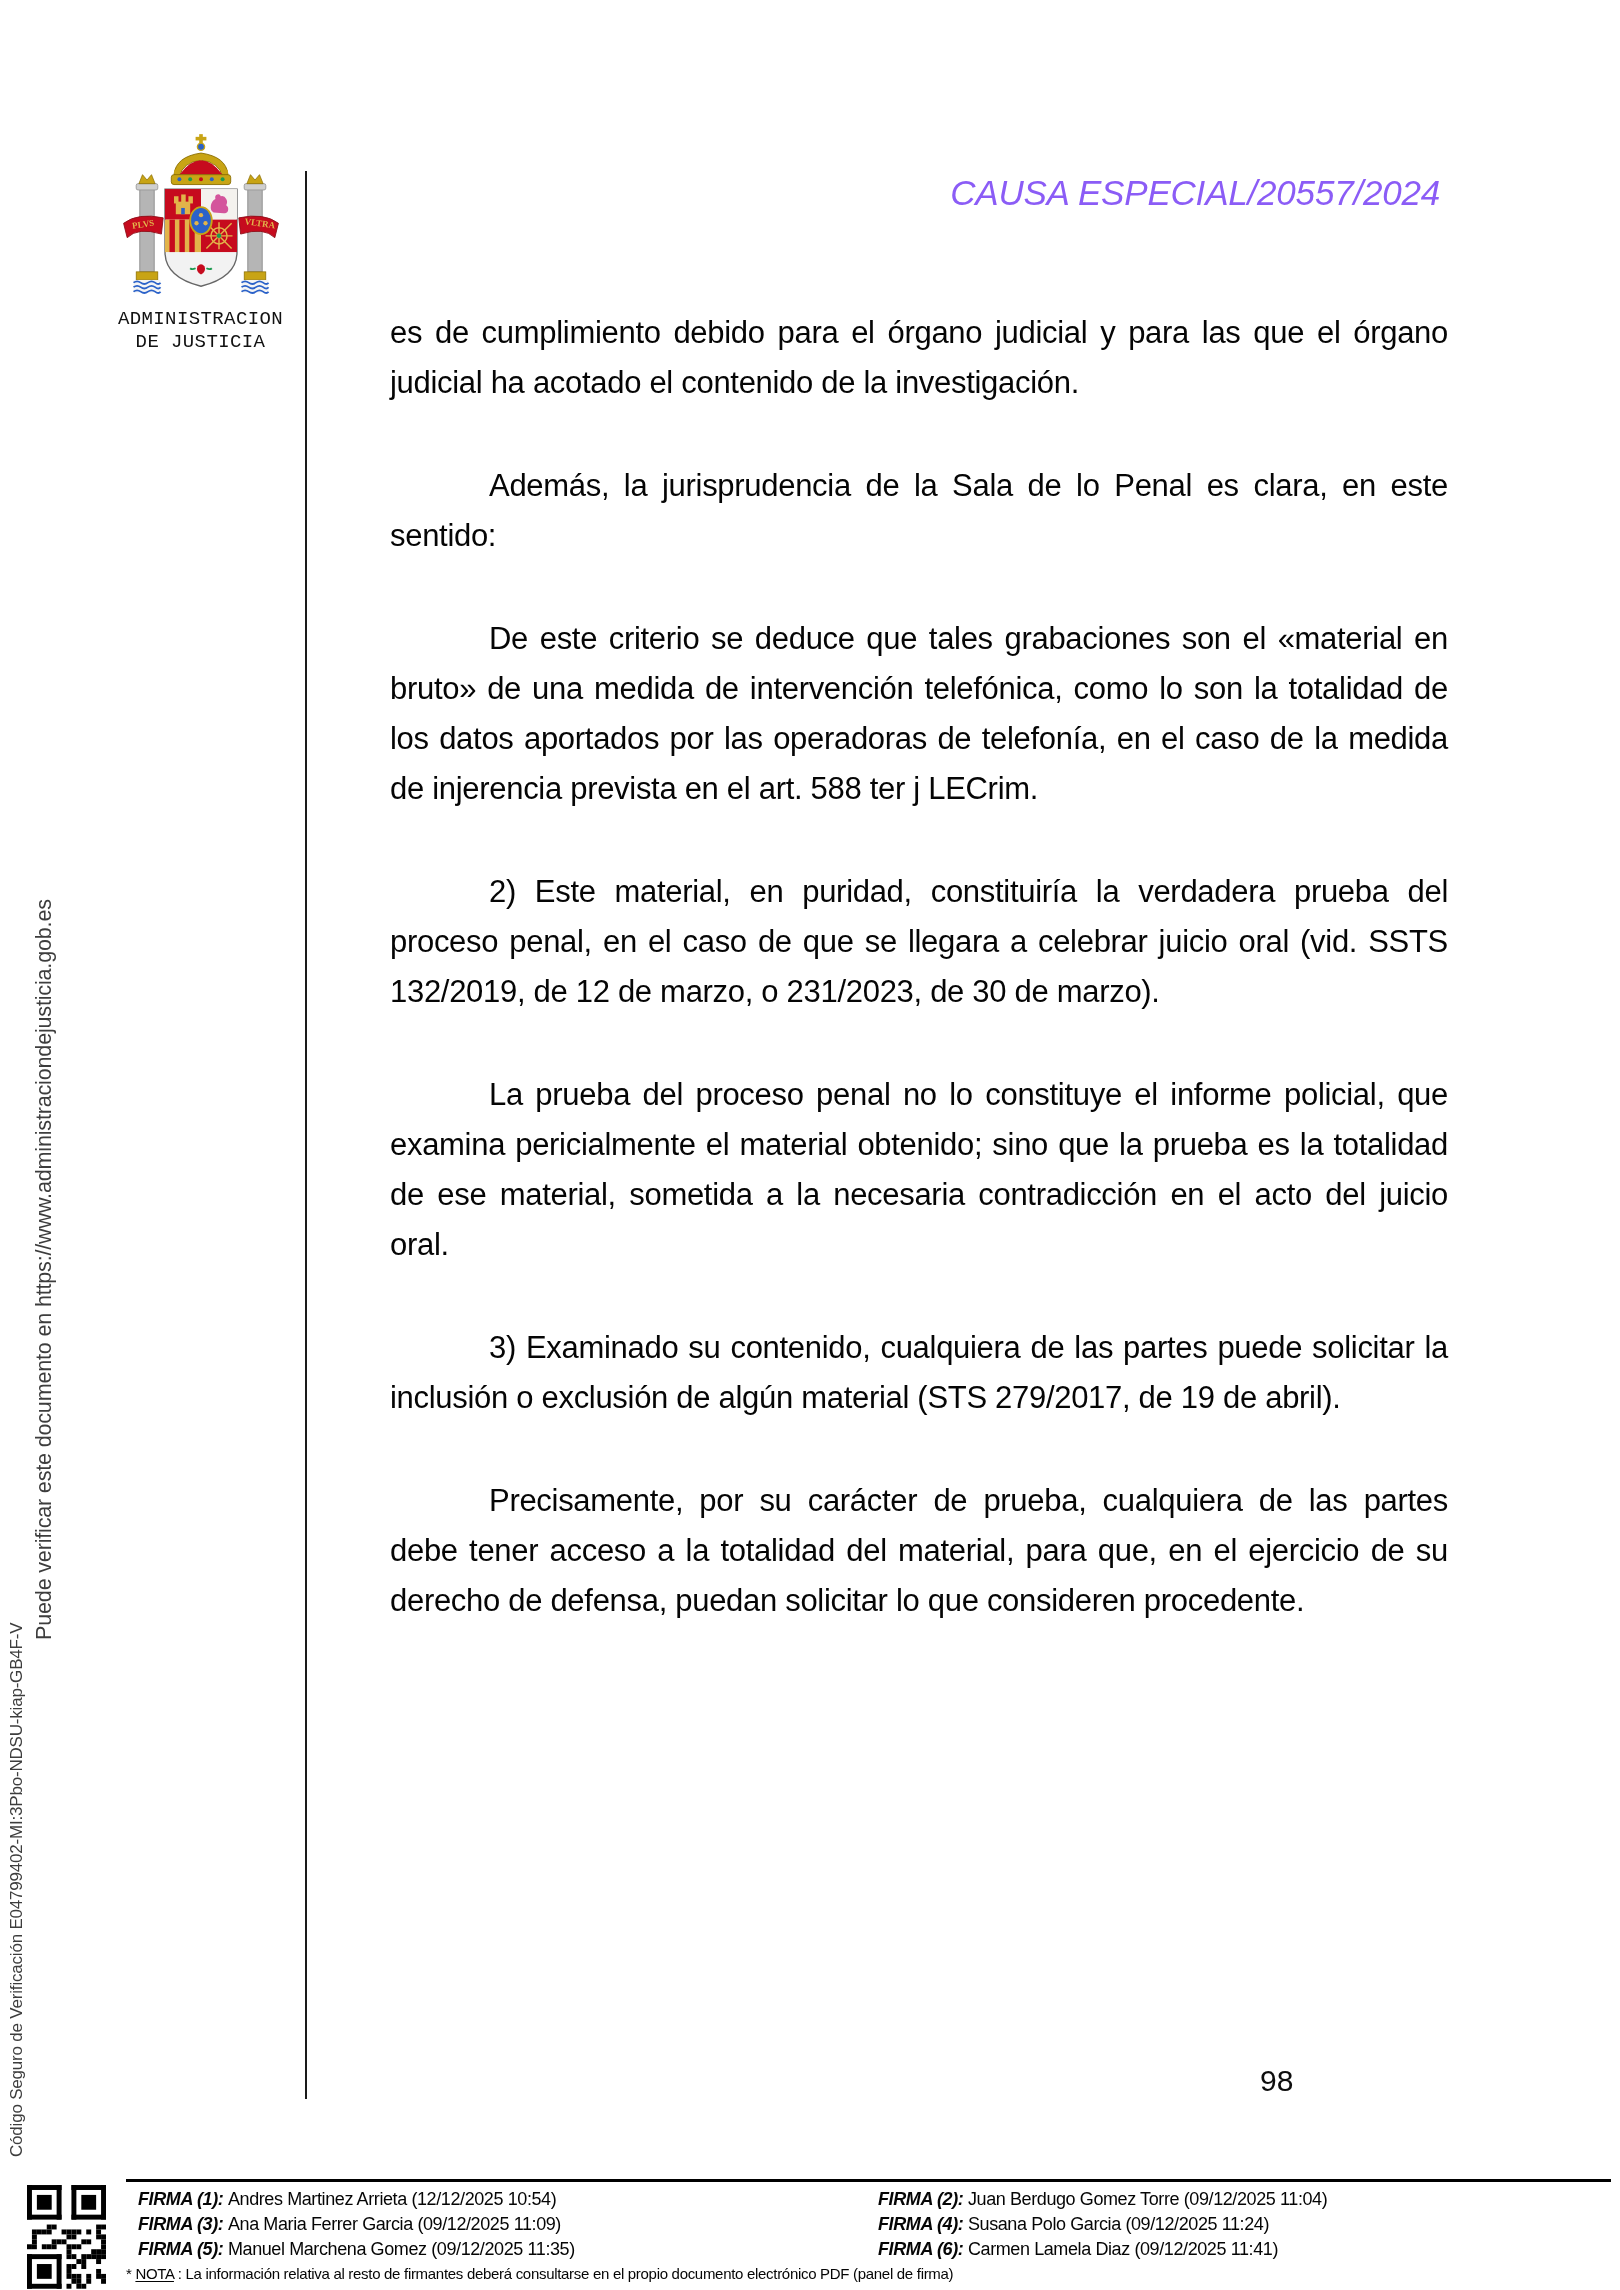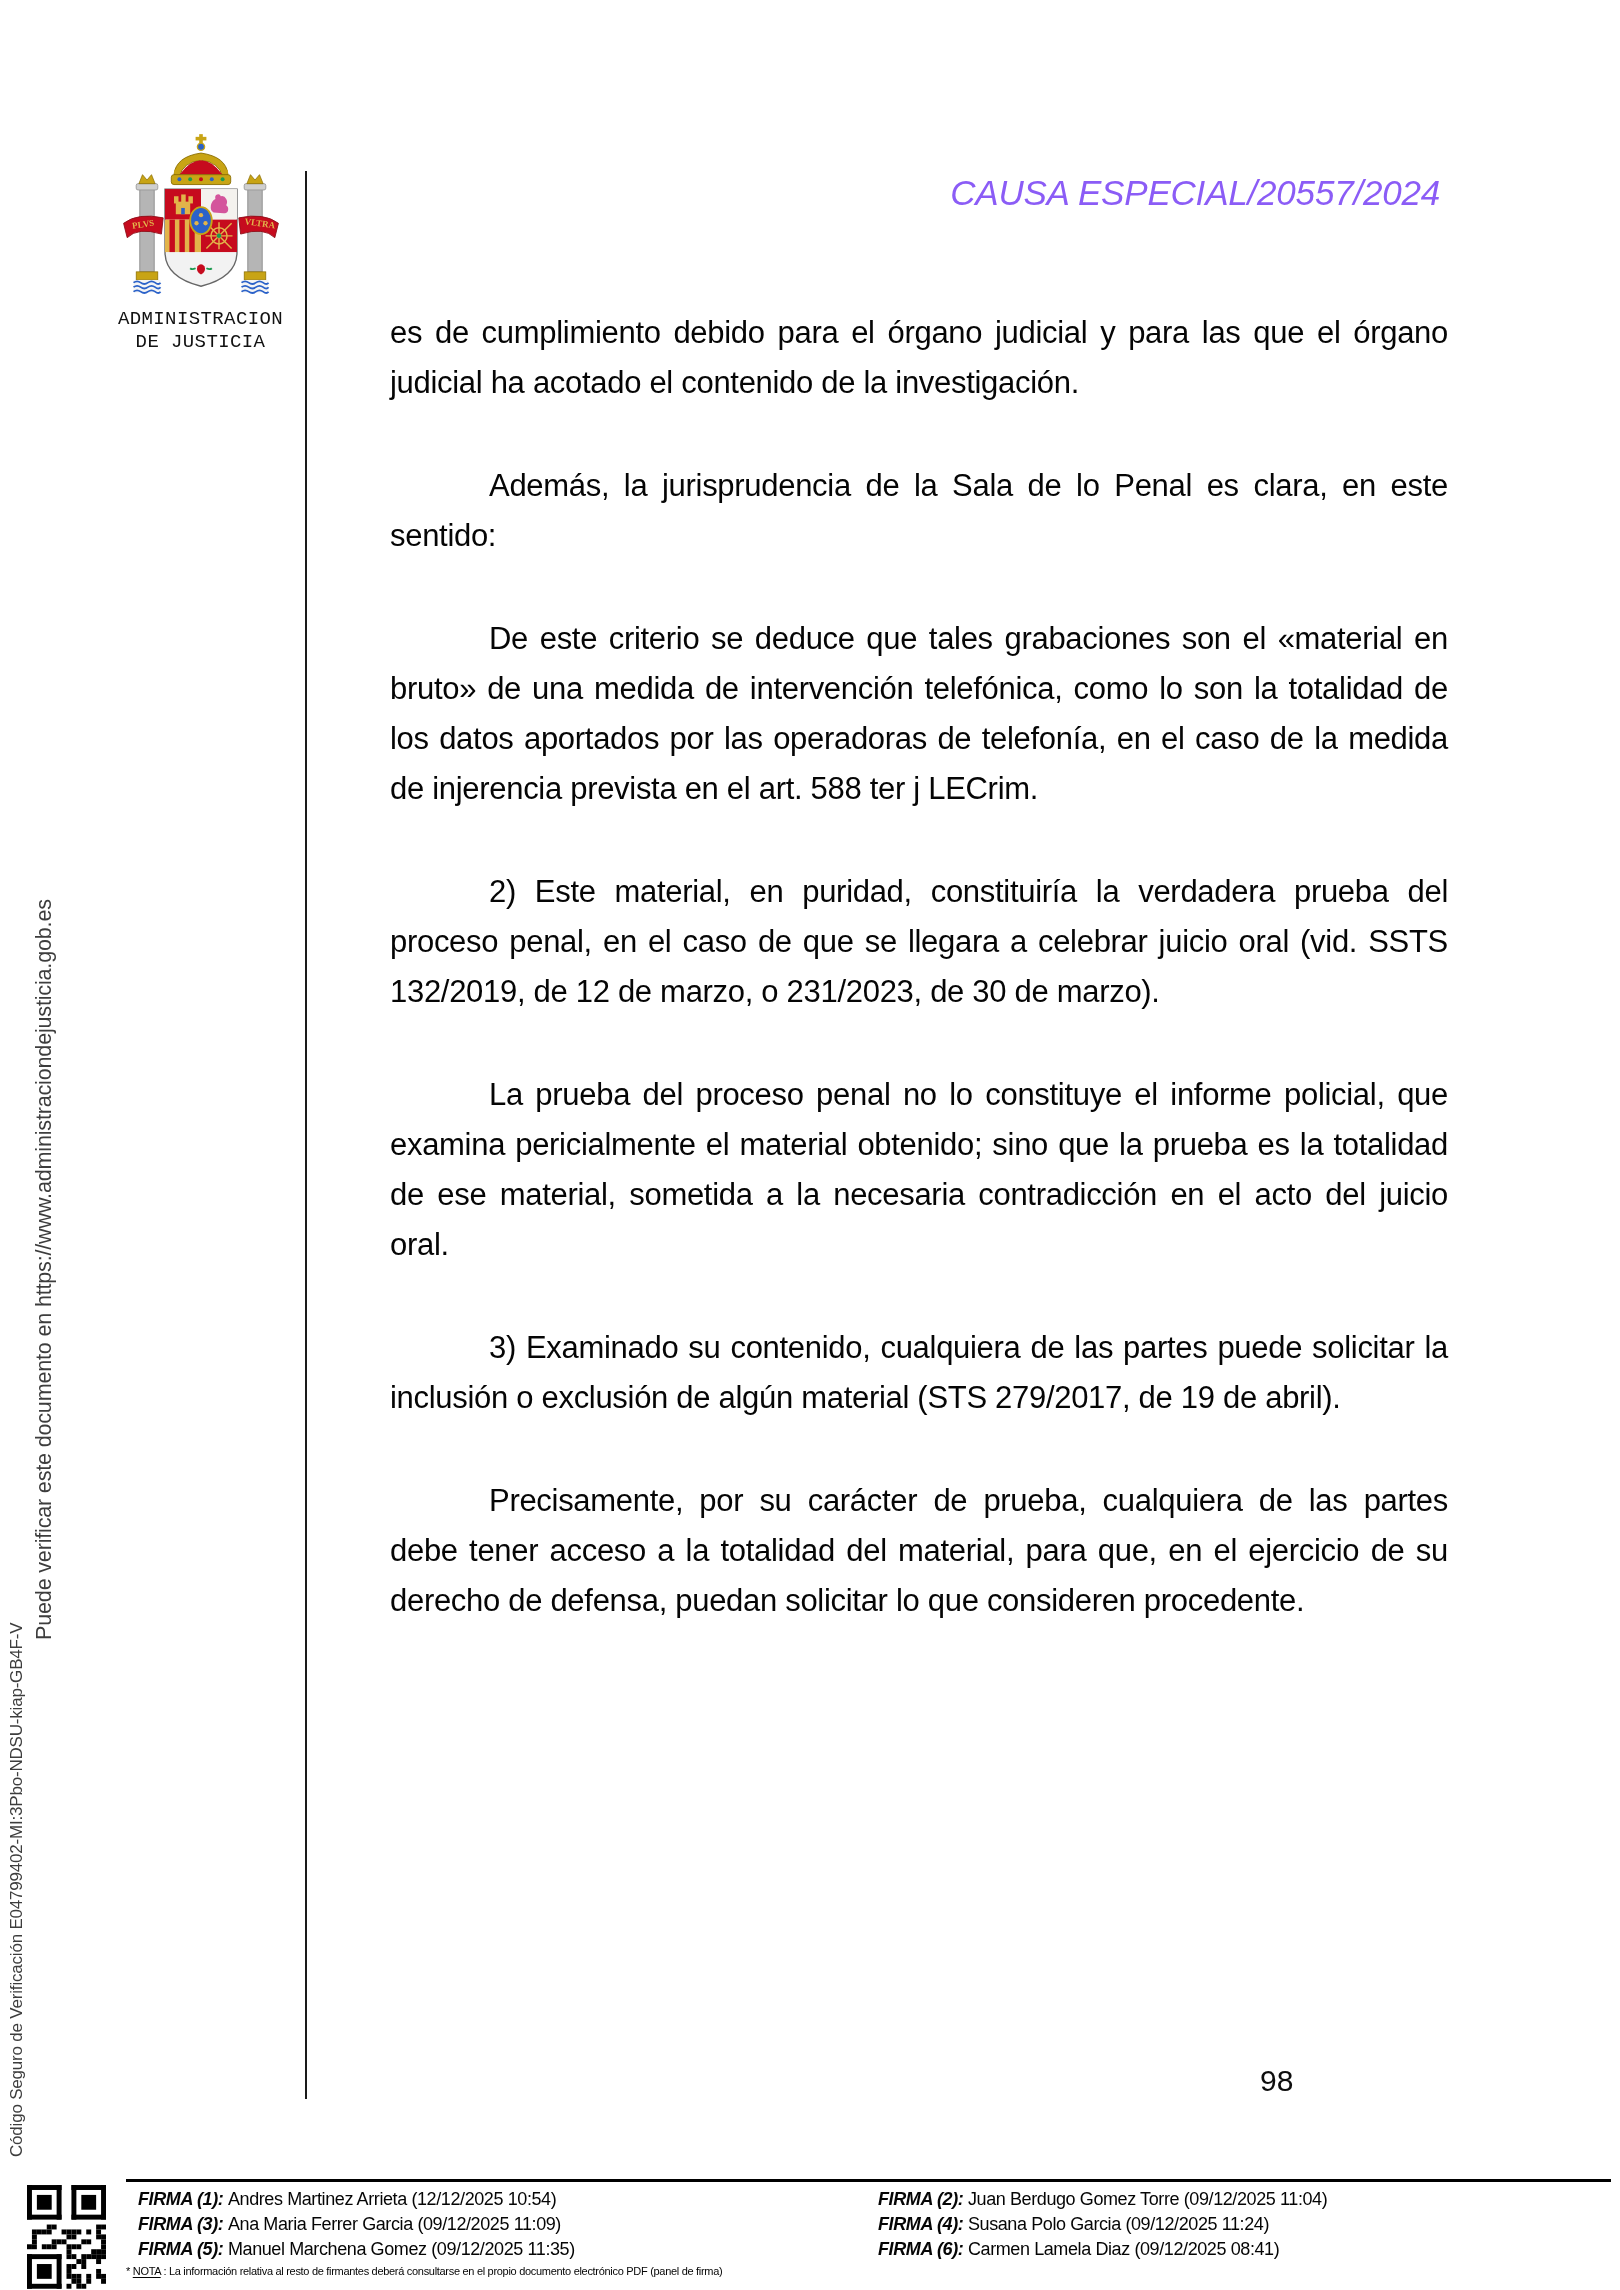--- a/index.html
+++ b/index.html
@@ -41,21 +41,21 @@
   }
   .v-code{left:7.2px;top:2157px;font-size:17px;letter-spacing:-0.2px;}
   .v-url{left:31px;top:1640px;font-size:21.6px;letter-spacing:-0.2px;}
   
   .sig-col{position:absolute;top:2189px;font-size:18px;letter-spacing:-0.4px;color:#050505;}
   .sig-col-left{left:138px;}
   .sig-col-right{left:878px;}
   .sig-row{height:25px;line-height:21.6px;}
   .sig-row b{font-weight:bold;font-style:italic;}
   .sig-note{
-    position:absolute;left:126px;top:2265px;font-size:11px;
+    position:absolute;left:126px;top:2265px;font-size:15px;
     letter-spacing:-0.3px;color:#050505;
   }
   .sig-note u{text-underline-offset:1.8px;}
   
   .qr{position:absolute;left:27px;top:2185px;}
 </style>
 </head>
 <body>
 
 <div class="page">
@@ -247,20 +247,20 @@
       <rect x="60.5" y="110" width="5.5" height="5.5" fill="#000"></rect>
     </svg>
   <div class="sig-col sig-col-left" id="sig-col-left">
       <div class="sig-row"><b>FIRMA (1): </b><span>Andres Martinez Arrieta (12/12/2025 10:54)</span></div>
       <div class="sig-row"><b>FIRMA (3): </b><span>Ana Maria Ferrer Garcia (09/12/2025 11:09)</span></div>
       <div class="sig-row"><b>FIRMA (5): </b><span>Manuel Marchena Gomez (09/12/2025 11:35)</span></div>
     </div>
   <div class="sig-col sig-col-right" id="sig-col-right">
       <div class="sig-row"><b>FIRMA (2): </b><span>Juan Berdugo Gomez Torre (09/12/2025 11:04)</span></div>
       <div class="sig-row"><b>FIRMA (4): </b><span>Susana Polo Garcia (09/12/2025 11:24)</span></div>
-      <div class="sig-row"><b>FIRMA (6): </b><span>Carmen Lamela Diaz (09/12/2025 08:41)</span></div>
+      <div class="sig-row"><b>FIRMA (6): </b><span>Carmen Lamela Diaz (09/12/2025 11:41)</span></div>
     </div>
   <div class="sig-note">
     <span>* </span><u>NOTA</u><span> : La información relativa al resto de firmantes deberá consultarse en el propio documento electrónico PDF (panel de firma)</span>
   </div>
 
 </div>
 
 
 </body></html>

